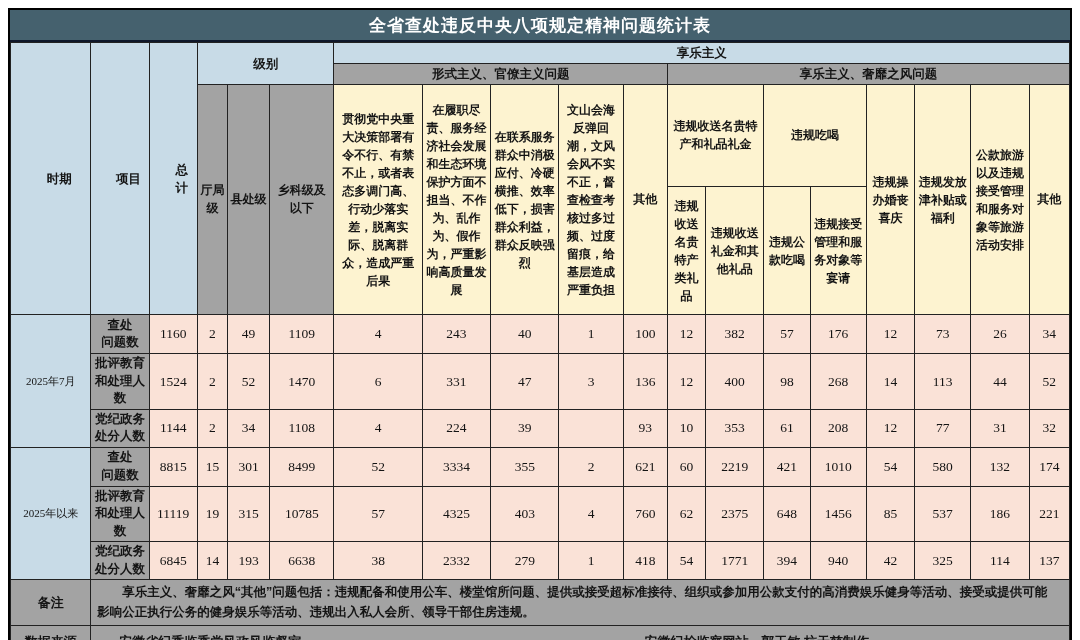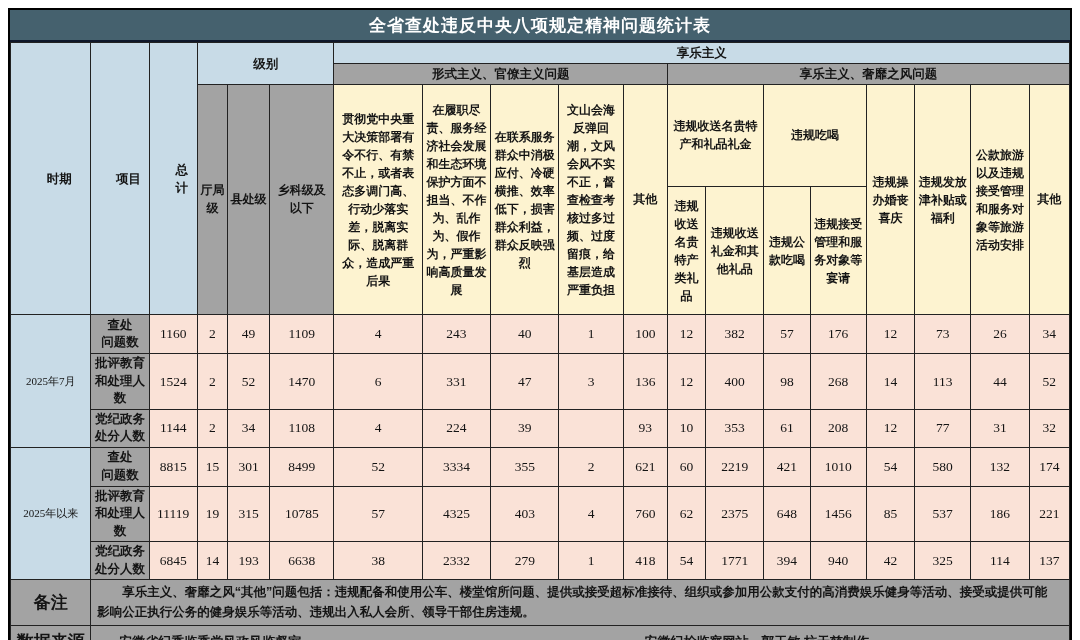--- a/index.html
+++ b/index.html
@@ -25,21 +25,21 @@
   .side-head { font-size:13px;padding-left:19px; }
   .long-head { font-size:12px; line-height:1.5; }
   .period { font-size:11px; font-family:"Liberation Serif", sans-serif; }
   .item-label { font-size:12.5px; font-weight:bold; white-space:pre-line; line-height:1.4; }
   .num { font-family:"Liberation Serif", serif; font-size:13.5px; }
   tr.r0 { height:39px; } tr.r1 { height:47px; } tr.r2 { height:34px; }
   tr.fr1 { height:42px; } tr.fr2 { height:32px; }
   .remark-cell { text-align:left;margin-top:32px; }
   .remark-text { font-size:12.5px; font-weight:bold; line-height:1.55;
     text-indent:2em; padding:2px 8px 2px 4px; }
-  .footer-label { font-size:17px; font-weight:bold; }
+  .footer-label { font-size:13px; font-weight:bold; }
   .source-line { display:flex; justify-content:space-between; align-items:center;
     padding:0 198px 0 26px; font-size:13px; font-weight:bold; }
 </style>
 </head>
 <body>
 
 <div class="table-wrap">
   <div class="title-bar">全省查处违反中央八项规定精神问题统计表</div>
 
   <table>

